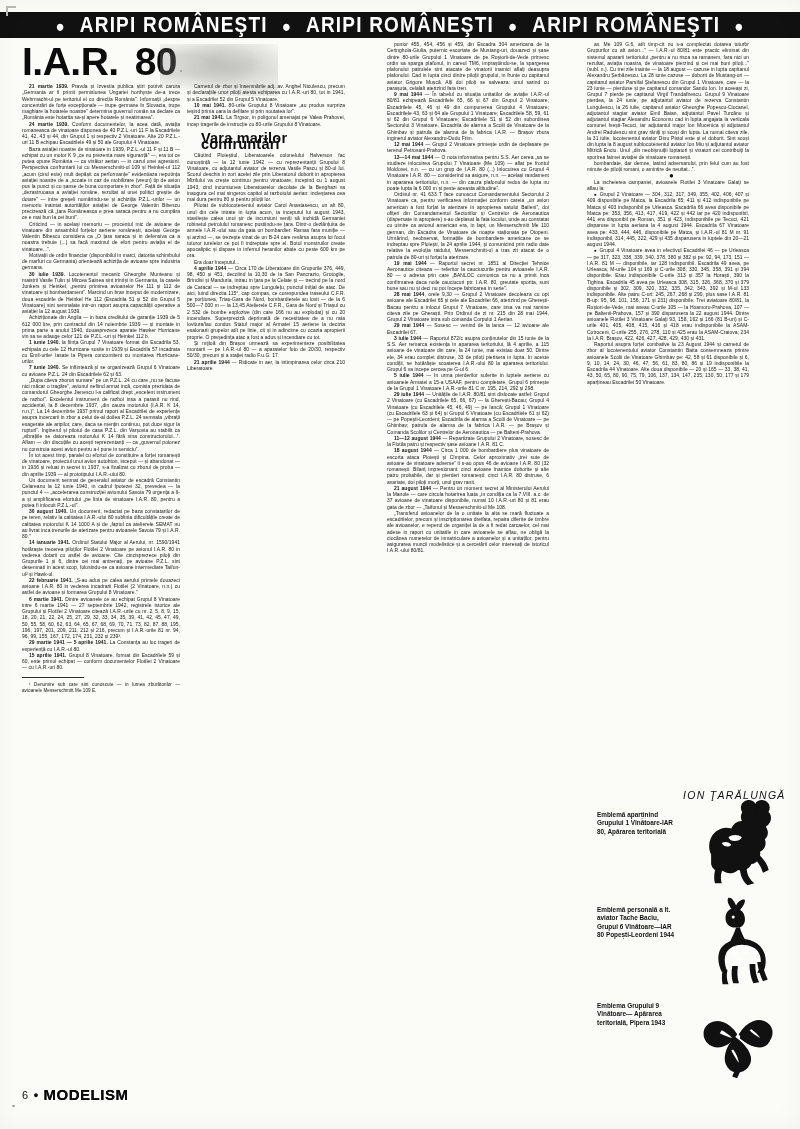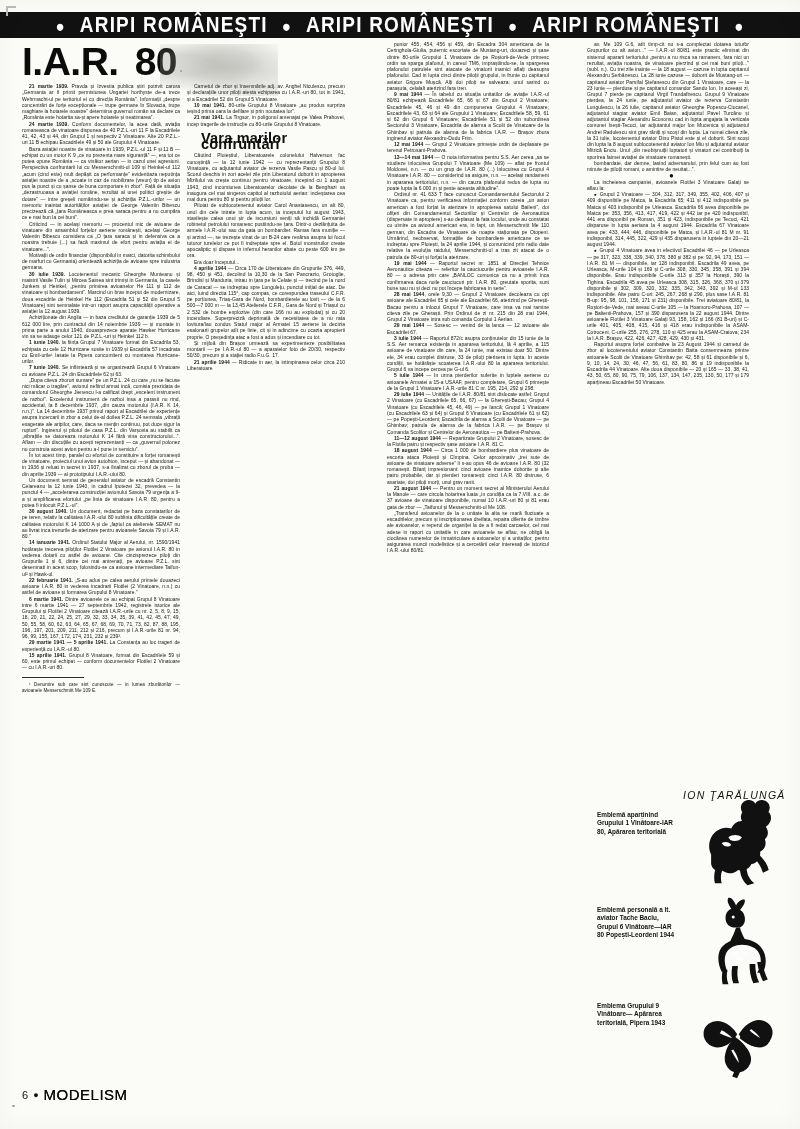--- a/index.html
+++ b/index.html
@@ -95,21 +95,21 @@
   .emb-art.a2{left:690px;top:893px;width:96px;height:96px;}
   .emb-art.a3{left:690px;top:990px;width:96px;height:96px;}
   
   .footer{
     position:absolute;left:22px;top:1086px;
     display:flex;align-items:center;gap:5px;
   }
   .footer .pg{font-size:11px;font-weight:normal;color:#111;}
   .footer .fdot{font-size:9px;color:#111;}
   .footer .mag{
-    font-size:15px;font-weight:normal;letter-spacing:.5px;color:#0a0a0a;
+    font-size:15px;font-weight:bold;letter-spacing:.5px;color:#0a0a0a;
     background:linear-gradient(180deg,#0a0a0a 0 100%);
     -webkit-background-clip:text;
   }
   .scan-edge{
     position:absolute;left:0;top:0;width:800px;height:1129px;
     pointer-events:none;
     box-shadow:inset 0 0 26px rgba(0,0,0,.035);
   }
   .corner-mark{position:absolute;background:#b9b9b4;}
 </style>

